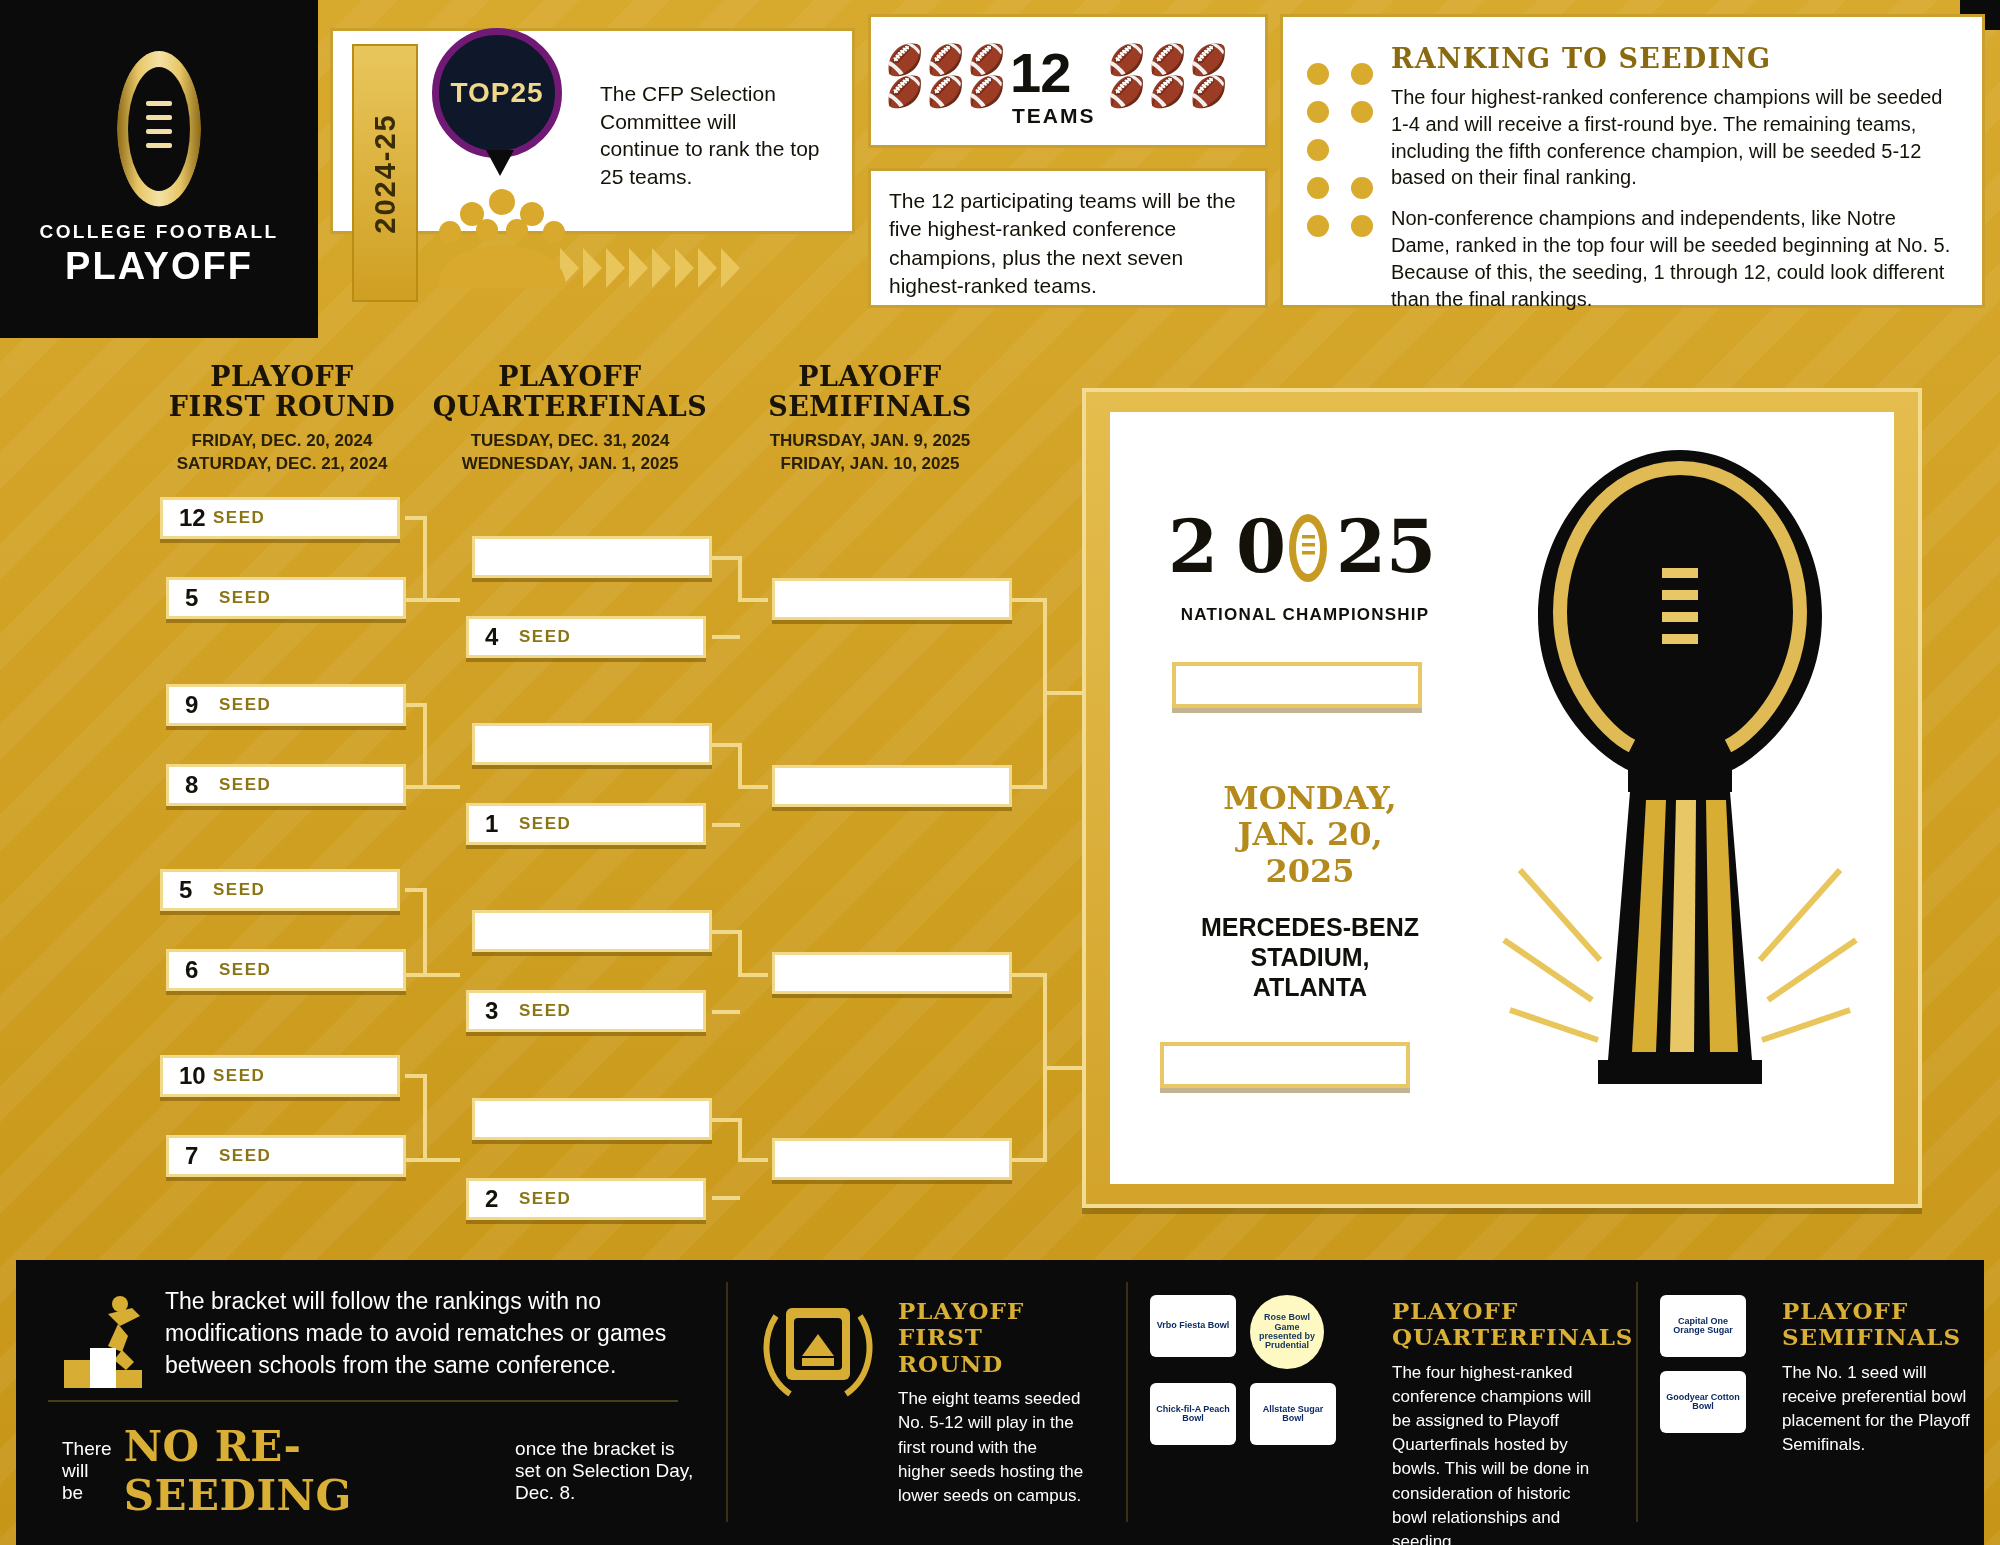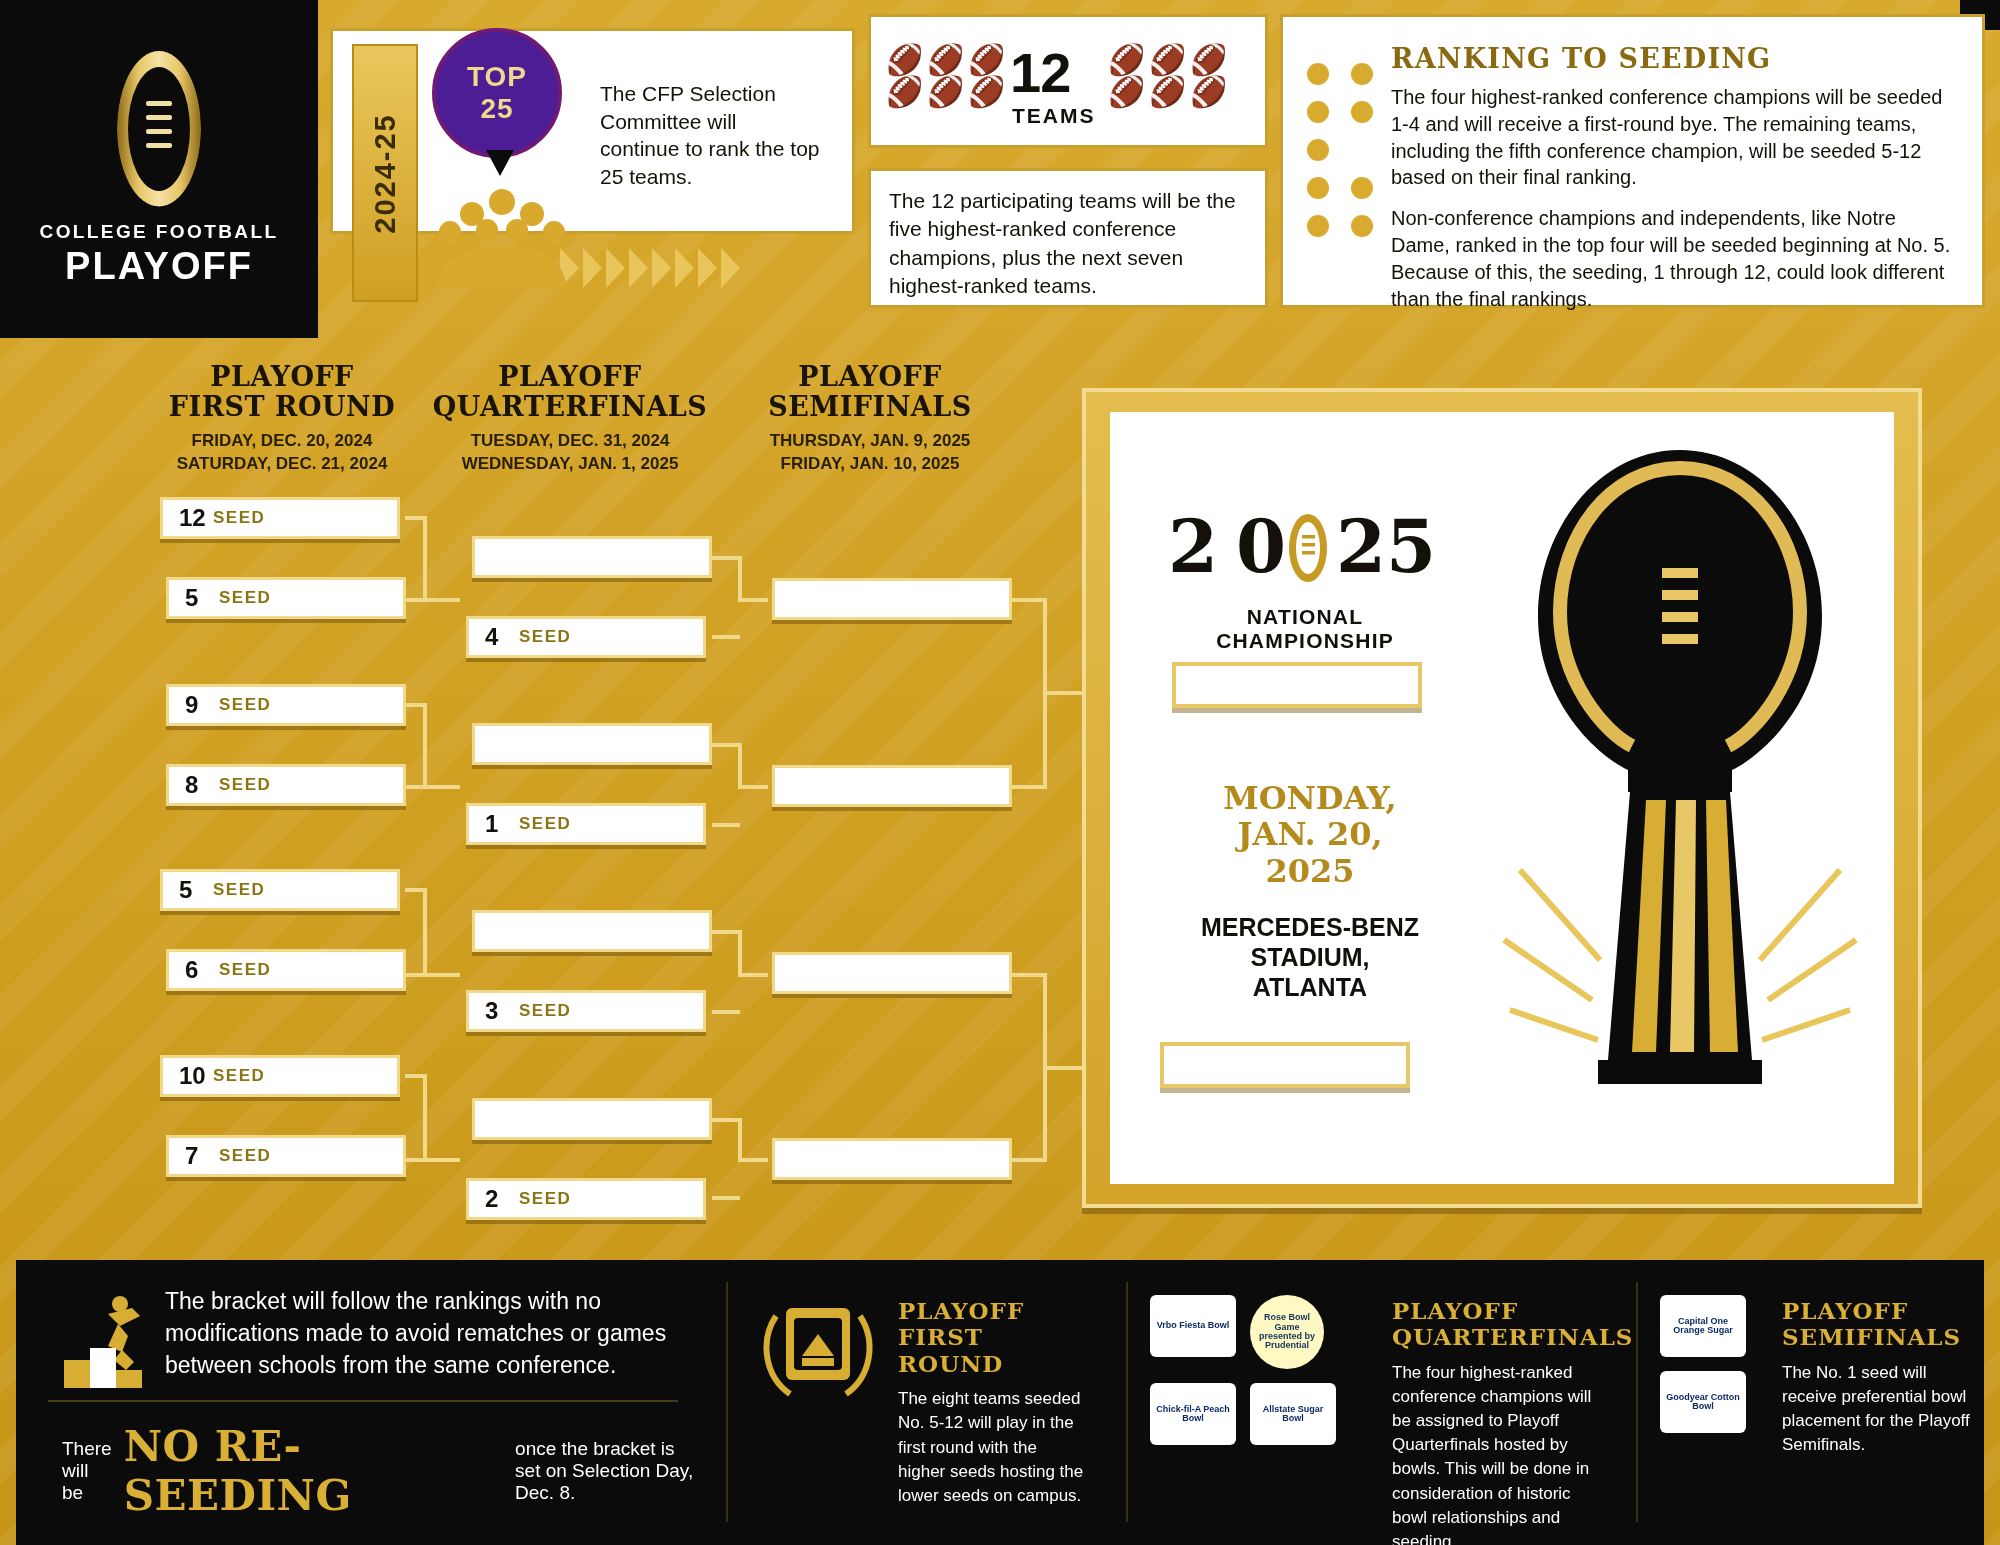--- a/index.html
+++ b/index.html
@@ -58,22 +58,22 @@
     background:linear-gradient(180deg,#e9c65c,#cf9f22);
     border:2px solid #b98c14;
     display:flex; align-items:center; justify-content:center;
   }
   #ribbon-2024 span {
     transform:rotate(-90deg); white-space:nowrap;
     font-size:29px; font-weight:bold; color:#3a2c07; letter-spacing:2px;
   }
   #top25-badge {
     position:absolute; left:432px; top:28px; width:130px; height:130px; border-radius:50%;
-    background:#4c1d95; border:4px solid #701a75;
-    display:flex; flex-direction:column; align-items:center; justify-content:center;
+    background:#0f172a; border:7px solid #701a75;
+    display:flex; flex-direction:row; align-items:center; justify-content:center;
     color:#f0d98b; z-index:4;
   }
   #top25-badge .t1 { font-size:28px; font-weight:bold; letter-spacing:1px;}
   #top25-badge .t2 { font-size:28px; font-weight:bold; letter-spacing:1px;}
   #top25-tail {
     position:absolute; left:486px; top:150px; width:0; height:0;
     border-left:14px solid transparent; border-right:14px solid transparent;
     border-top:26px solid #0b0b0b; z-index:4;
   }
   #top25-text {
@@ -121,21 +121,21 @@
 
   
   #champ-panel {
     left:1082px; top:388px; width:840px; height:820px;
     background:linear-gradient(180deg,#e4bd4e,#d3a32a);
     border:4px solid #f2dc93;
     box-shadow:0 6px 0 rgba(110,80,8,.5);
   }
   #champ-inner { position:absolute; left:1110px; top:412px; width:784px; height:772px; background:#fff; }
   #champ-2025 { position:absolute; left:1168px; top:508px; width:280px; height:80px; }
-  #champ-natl { position:absolute; left:1160px; top:605px; width:290px; text-align:center; font-size:21px; font-weight:bold; letter-spacing:1.2px; color:#12100a;}
+  #champ-natl { position:absolute; left:1160px; top:605px; width:290px; text-align:center; font-size:17px; font-weight:bold; letter-spacing:1.2px; color:#12100a;}
   .champ-slot {
     position:absolute; width:250px; height:46px; background:#fff; border:4px solid #e8c766;
     box-shadow:0 5px 0 rgba(120,86,10,.45);
   }
   #champ-slot-top { left:1172px; top:662px; }
   #champ-slot-bot { left:1160px; top:1042px; }
   #champ-date {
     position:absolute; left:1160px; top:780px; width:300px; text-align:center;
     font-family:"DejaVu Serif", serif; font-weight:bold; font-size:32px; line-height:1.14; color:#b48a1c;
   }

